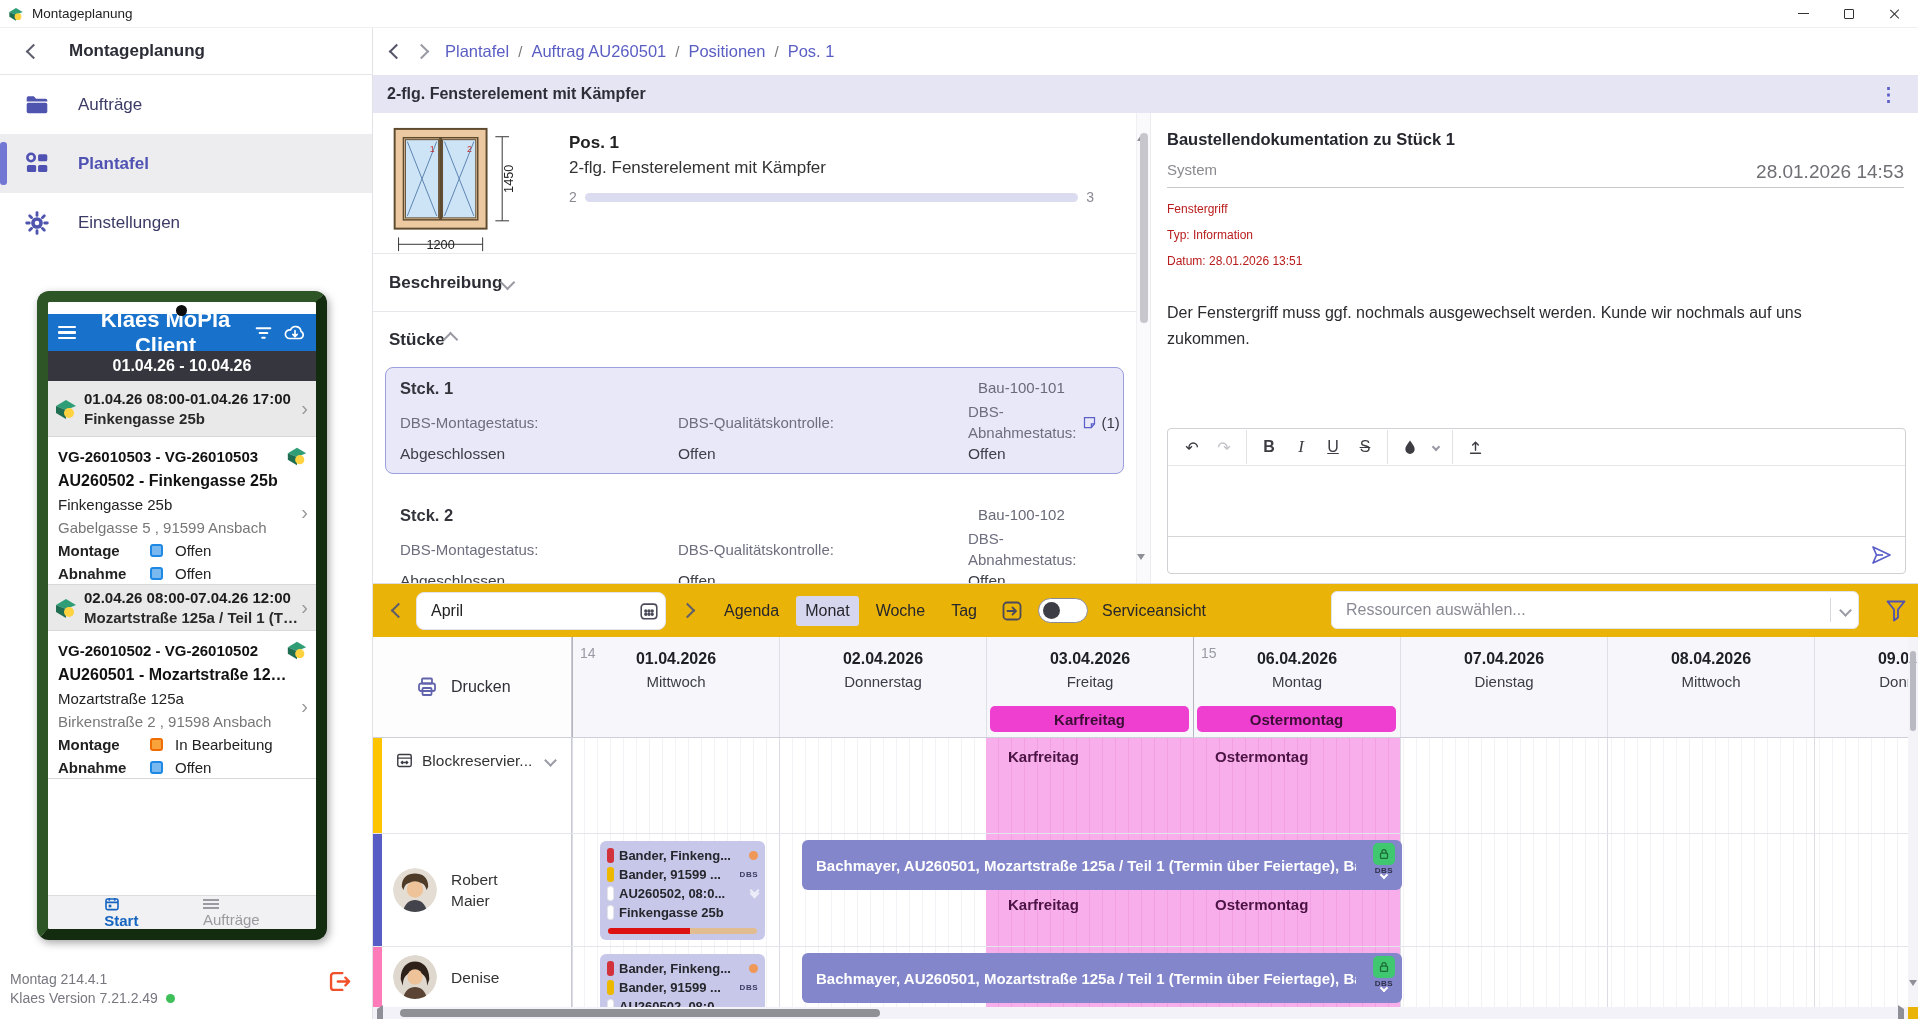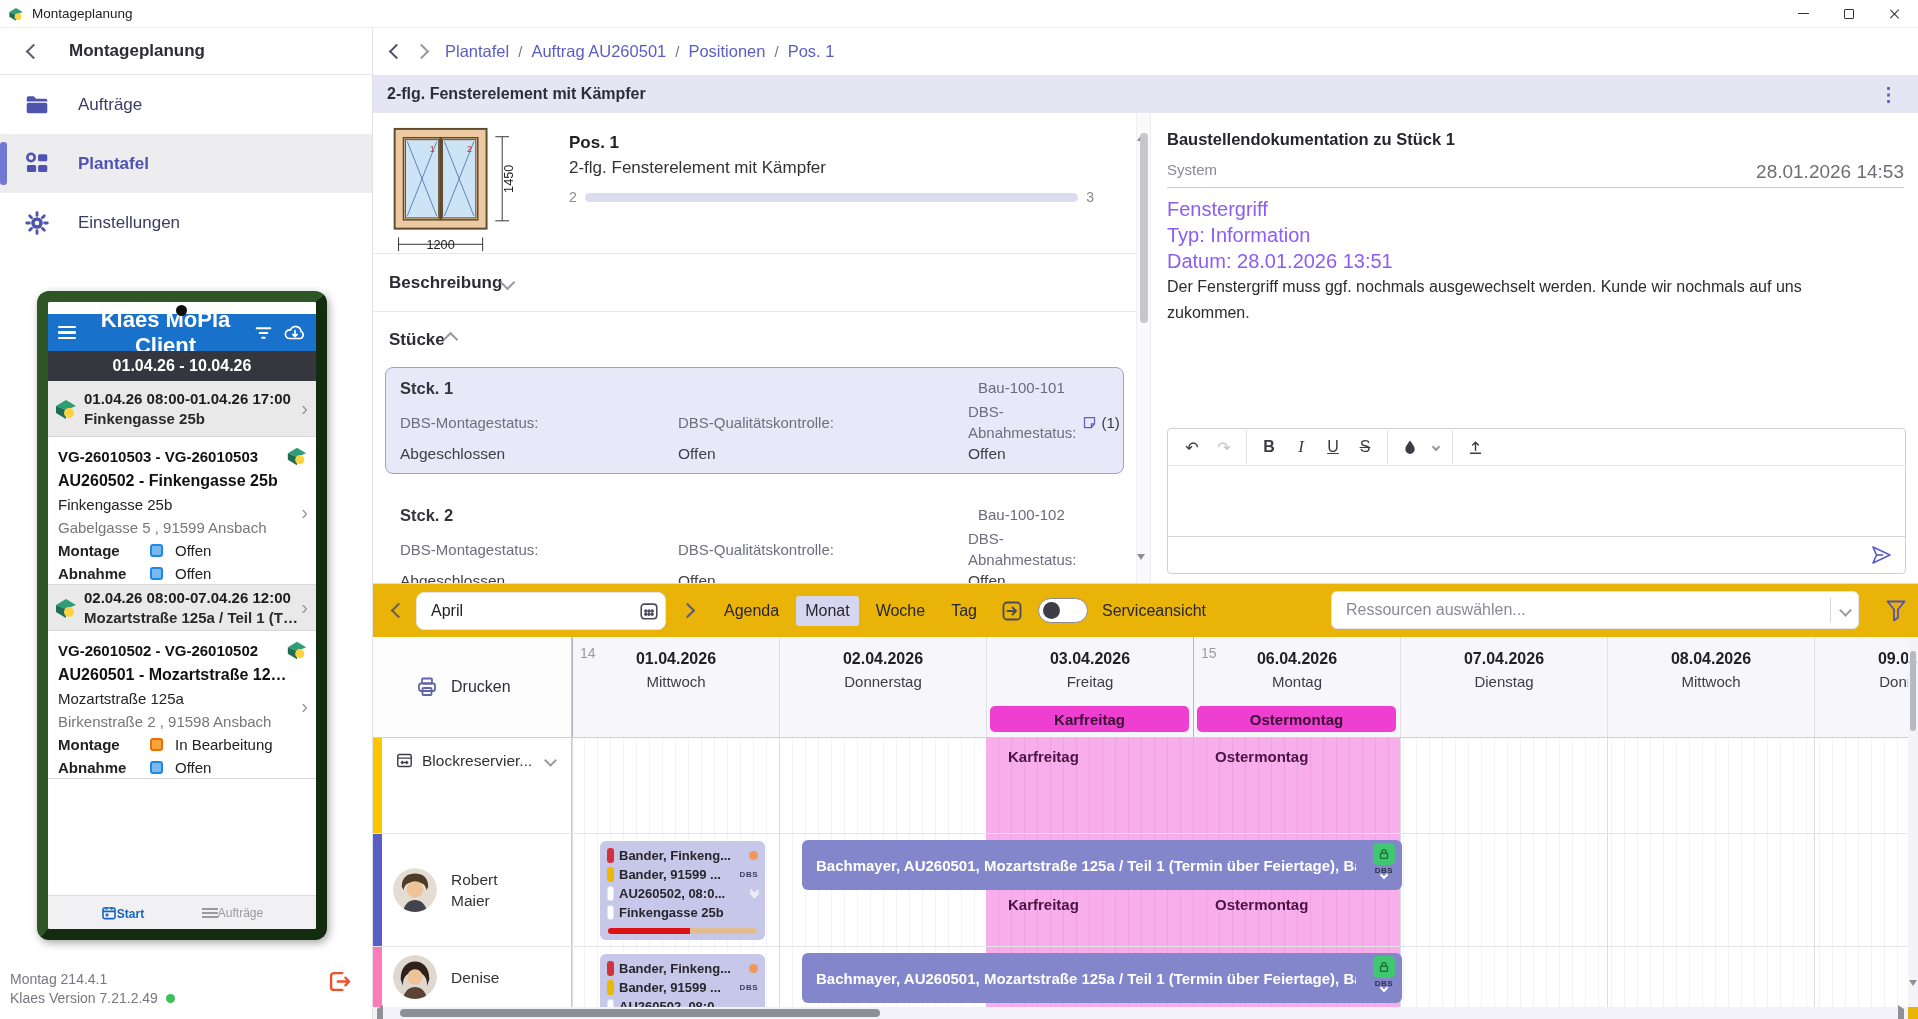--- a/index.html
+++ b/index.html
@@ -55,21 +55,21 @@
   .ph-status{display:flex;align-items:center;line-height:23px}
   .ph-status .st-label{font-weight:bold;font-size:15px;color:#222;width:92px}
   .p-square{width:13px;height:13px;border-radius:3px;margin-right:12px}
   .p-square.blue{border:2px solid #1e88e5;background:#7ab9f0}
   .p-square.orange{border:2px solid #ef6c00;background:#f9a33c}
   .ph-status .st-value{font-size:15px;color:#222}
   .ph-logo-tr{position:absolute;right:8px;top:8px}
   .ph-chev{position:absolute;right:8px;color:#999;font-size:20px}
   .ph-filler{flex:1;background:#fff}
   .ph-tabbar{height:34px;background:#f1f0f2;border-top:1px solid #dcdcdc;display:flex;align-items:center;justify-content:space-around;padding:0 24px}
-  .ph-tab{display:flex;align-items:flex-end;font-size:12px}
+  .ph-tab{display:flex;flex-direction:column;align-items:flex-start;font-size:15px}
   .ph-tab.active{color:#1565c0;font-weight:bold}
   .ph-tab.inactive{color:#9a9aa0}
   .mini-list span{display:block;width:16px;height:2px;background:#9a9aa0;margin:2px 0}
   
   .version{position:absolute;left:10px;top:942px;font-size:14px;color:#77777f;line-height:19px}
   .green-dot{display:inline-block;width:9px;height:9px;border-radius:50%;background:#3fbf5a;margin-left:8px}
   #logout-btn{position:absolute;left:326px;top:940px;cursor:pointer}
   
   #main{position:absolute;left:373px;top:28px;width:1545px;height:991px}
   #breadcrumb{height:47px;display:flex;align-items:center;padding-left:18px;background:#fff}
@@ -110,23 +110,23 @@
   .tri.rt{border-top:4px solid transparent;border-bottom:4px solid transparent;border-left:6px solid #8f8f98;border-right:none}
   #panel-scroll .sc-top{position:absolute;top:5px;left:0;right:0}
   #panel-scroll .sc-bot{position:absolute;bottom:5px;left:0;right:0}
   #panel-scroll .sc-thumb{position:absolute;top:20px;left:3px;width:8px;height:190px;background:#c6c6cc;border-radius:4px}
   
   #right-panel{flex:1;background:#fff;border-left:1px solid #ececf0;position:relative;padding:12px 14px 0 16px}
   .doc-title{font-weight:bold;font-size:16.5px;color:#26262e;line-height:28px}
   .doc-head{display:flex;justify-content:space-between;border-bottom:1px solid #c9c9cc;padding-bottom:4px;margin-top:8px}
   .doc-author{font-size:15px;color:#8a8a90}
   .doc-time{font-size:19px;color:#6e6e74}
-  .doc-line{font-size:20px;color:#8b5cf6;line-height:26px}
+  .doc-line{font-size:12px;color:#b91c1c;line-height:26px}
   .doc-lines{margin-top:8px}
-  .doc-body{font-size:16px;color:#2c2c30;line-height:26px;max-width:700px}
+  .doc-body{font-size:16px;color:#2c2c30;line-height:26px;margin-top:26px;max-width:700px}
   #editor{position:absolute;left:16px;right:12px;top:315px;height:146px;border:1px solid #d0d0d5;border-radius:4px;display:flex;flex-direction:column;background:#fff}
   .ed-toolbar{height:37px;display:flex;align-items:center;border-bottom:1px solid #e6e6ea;padding:0 8px}
   .tb-btn{width:32px;height:30px;display:flex;align-items:center;justify-content:center;font-size:16px;color:#3c3c42;cursor:pointer}
   .tb-btn.disabled{color:#c3c3c8}
   .tb-sep{width:1px;height:34px;background:#e2e2e6;margin:0 6px}
   .tb-b{font-weight:bold}.tb-i{font-family:"Liberation Serif",serif;font-style:italic;font-size:17px}
   .tb-u{text-decoration:underline}.tb-s{text-decoration:line-through}
   .ed-area{flex:1}
   .ed-send{height:37px;border-top:1px solid #d5d5d8;display:flex;align-items:center;justify-content:flex-end;padding-right:12px}
   

